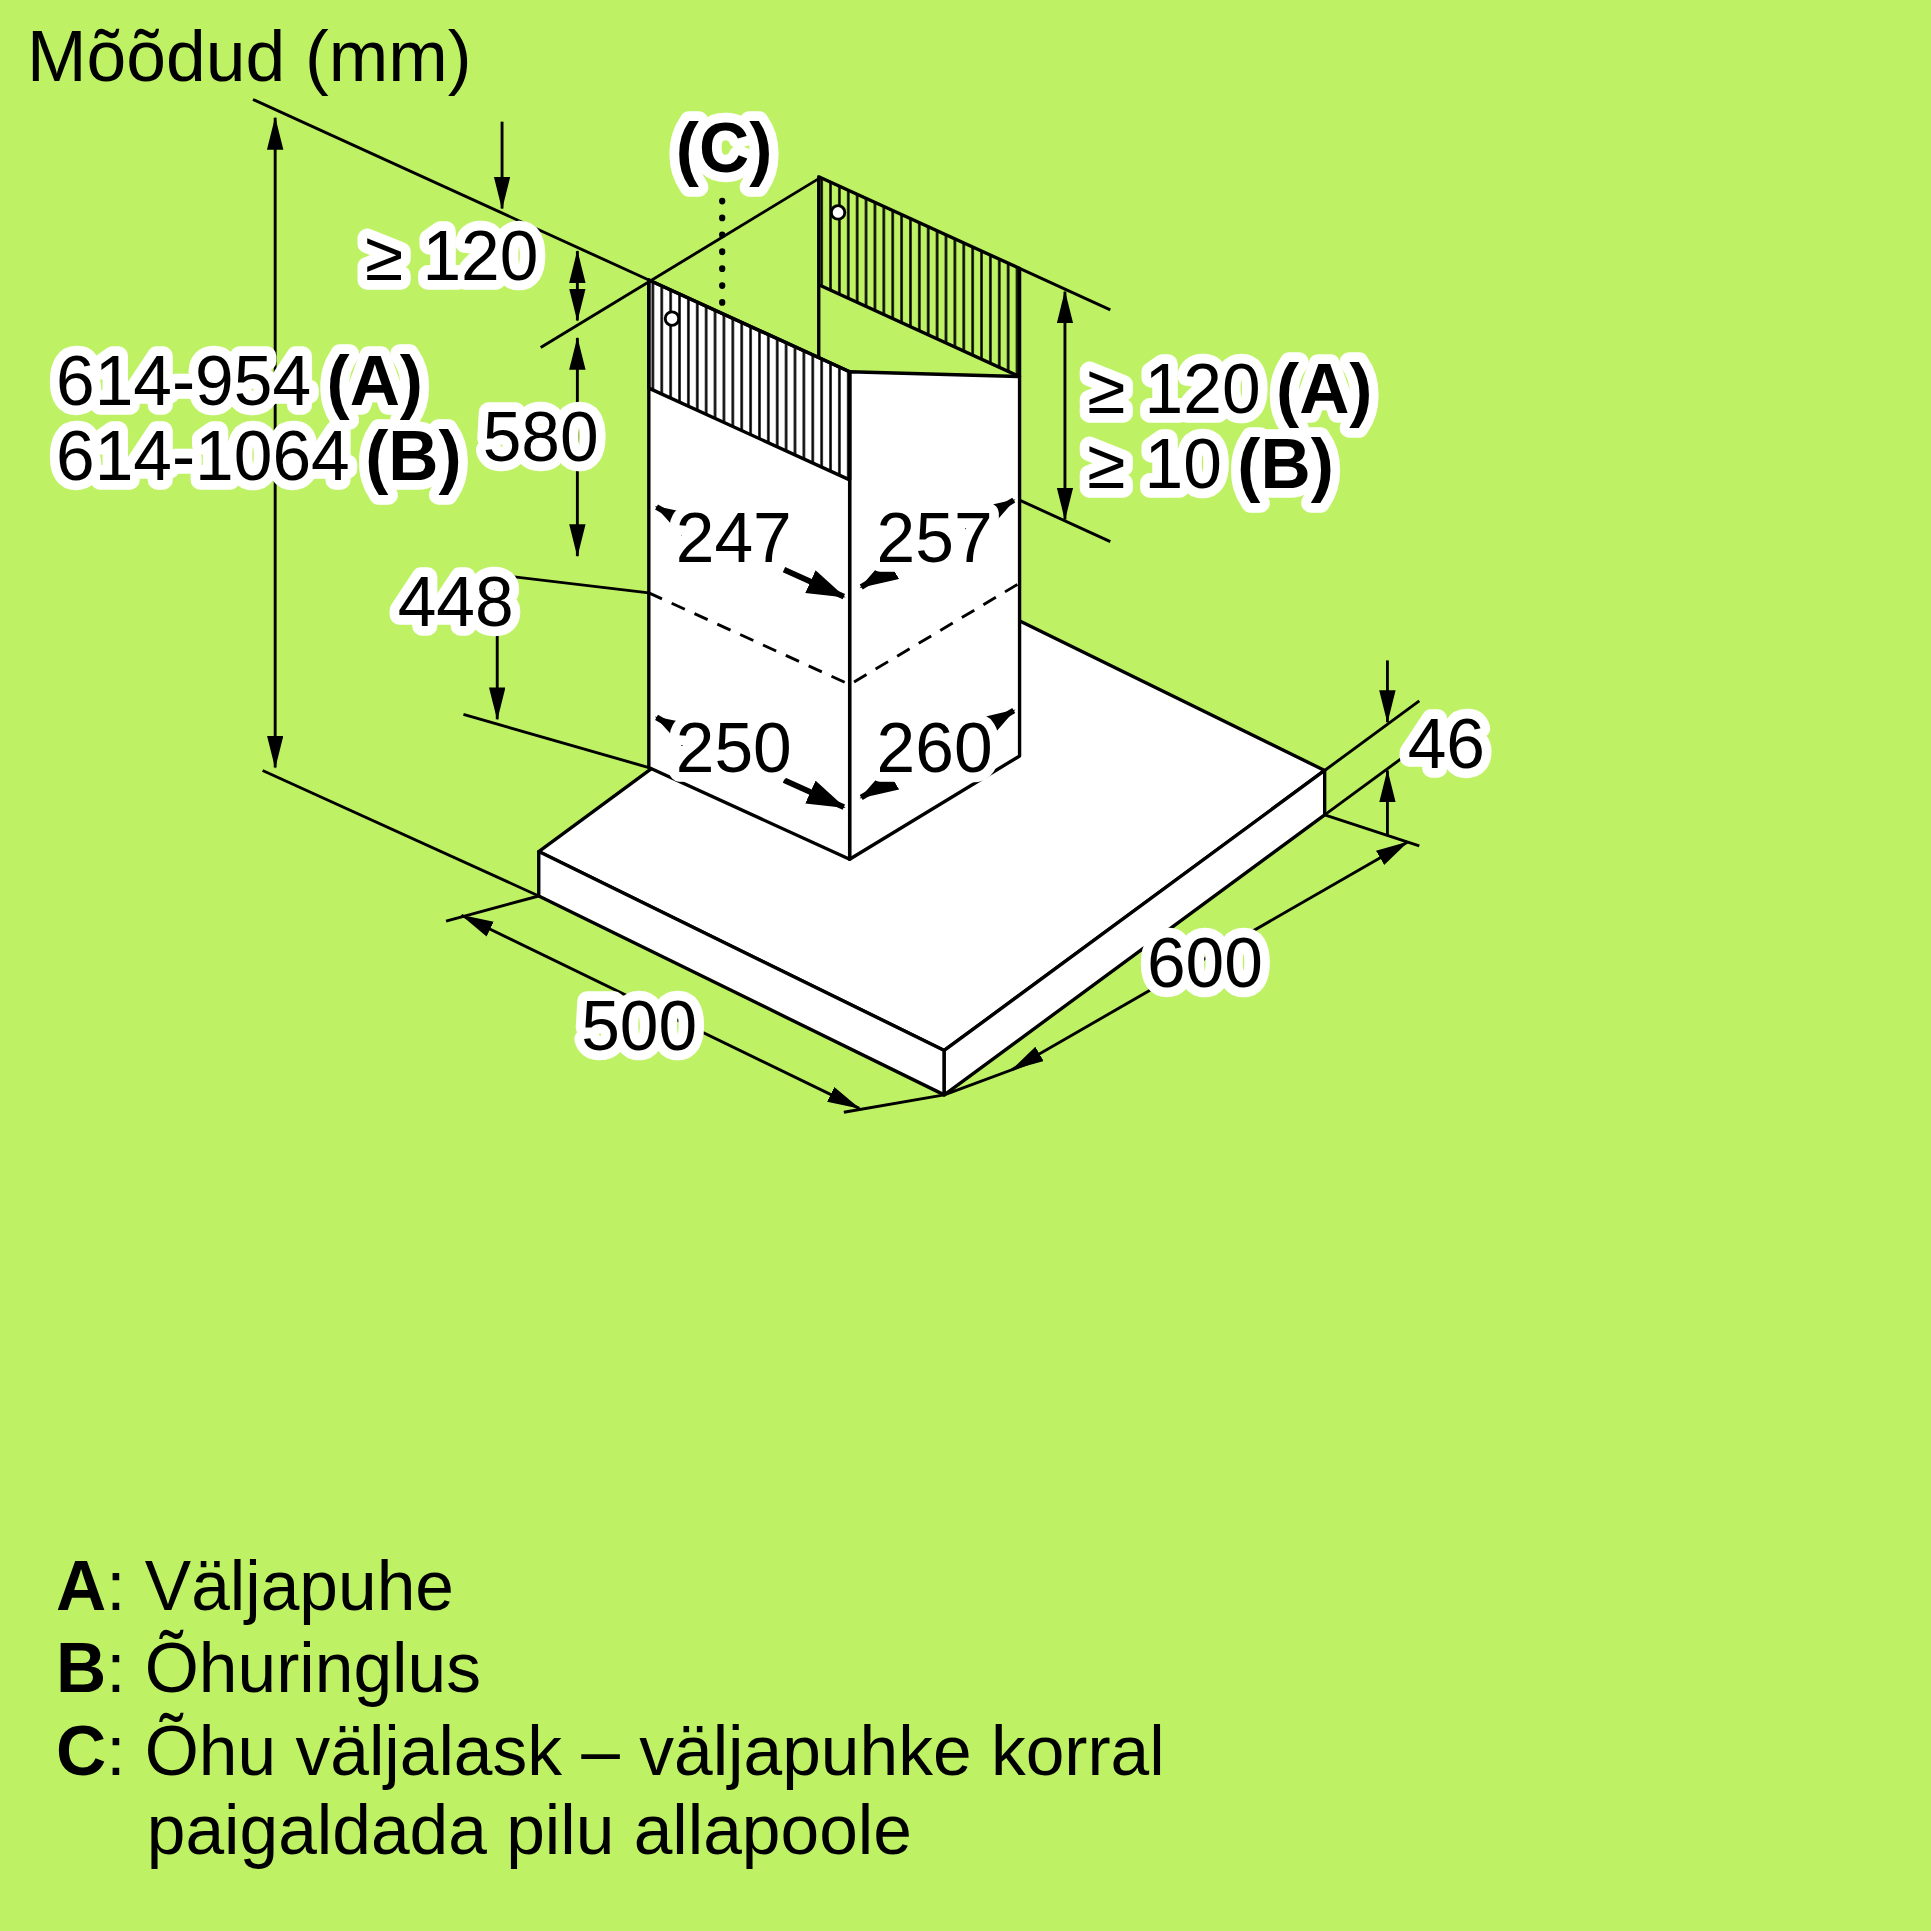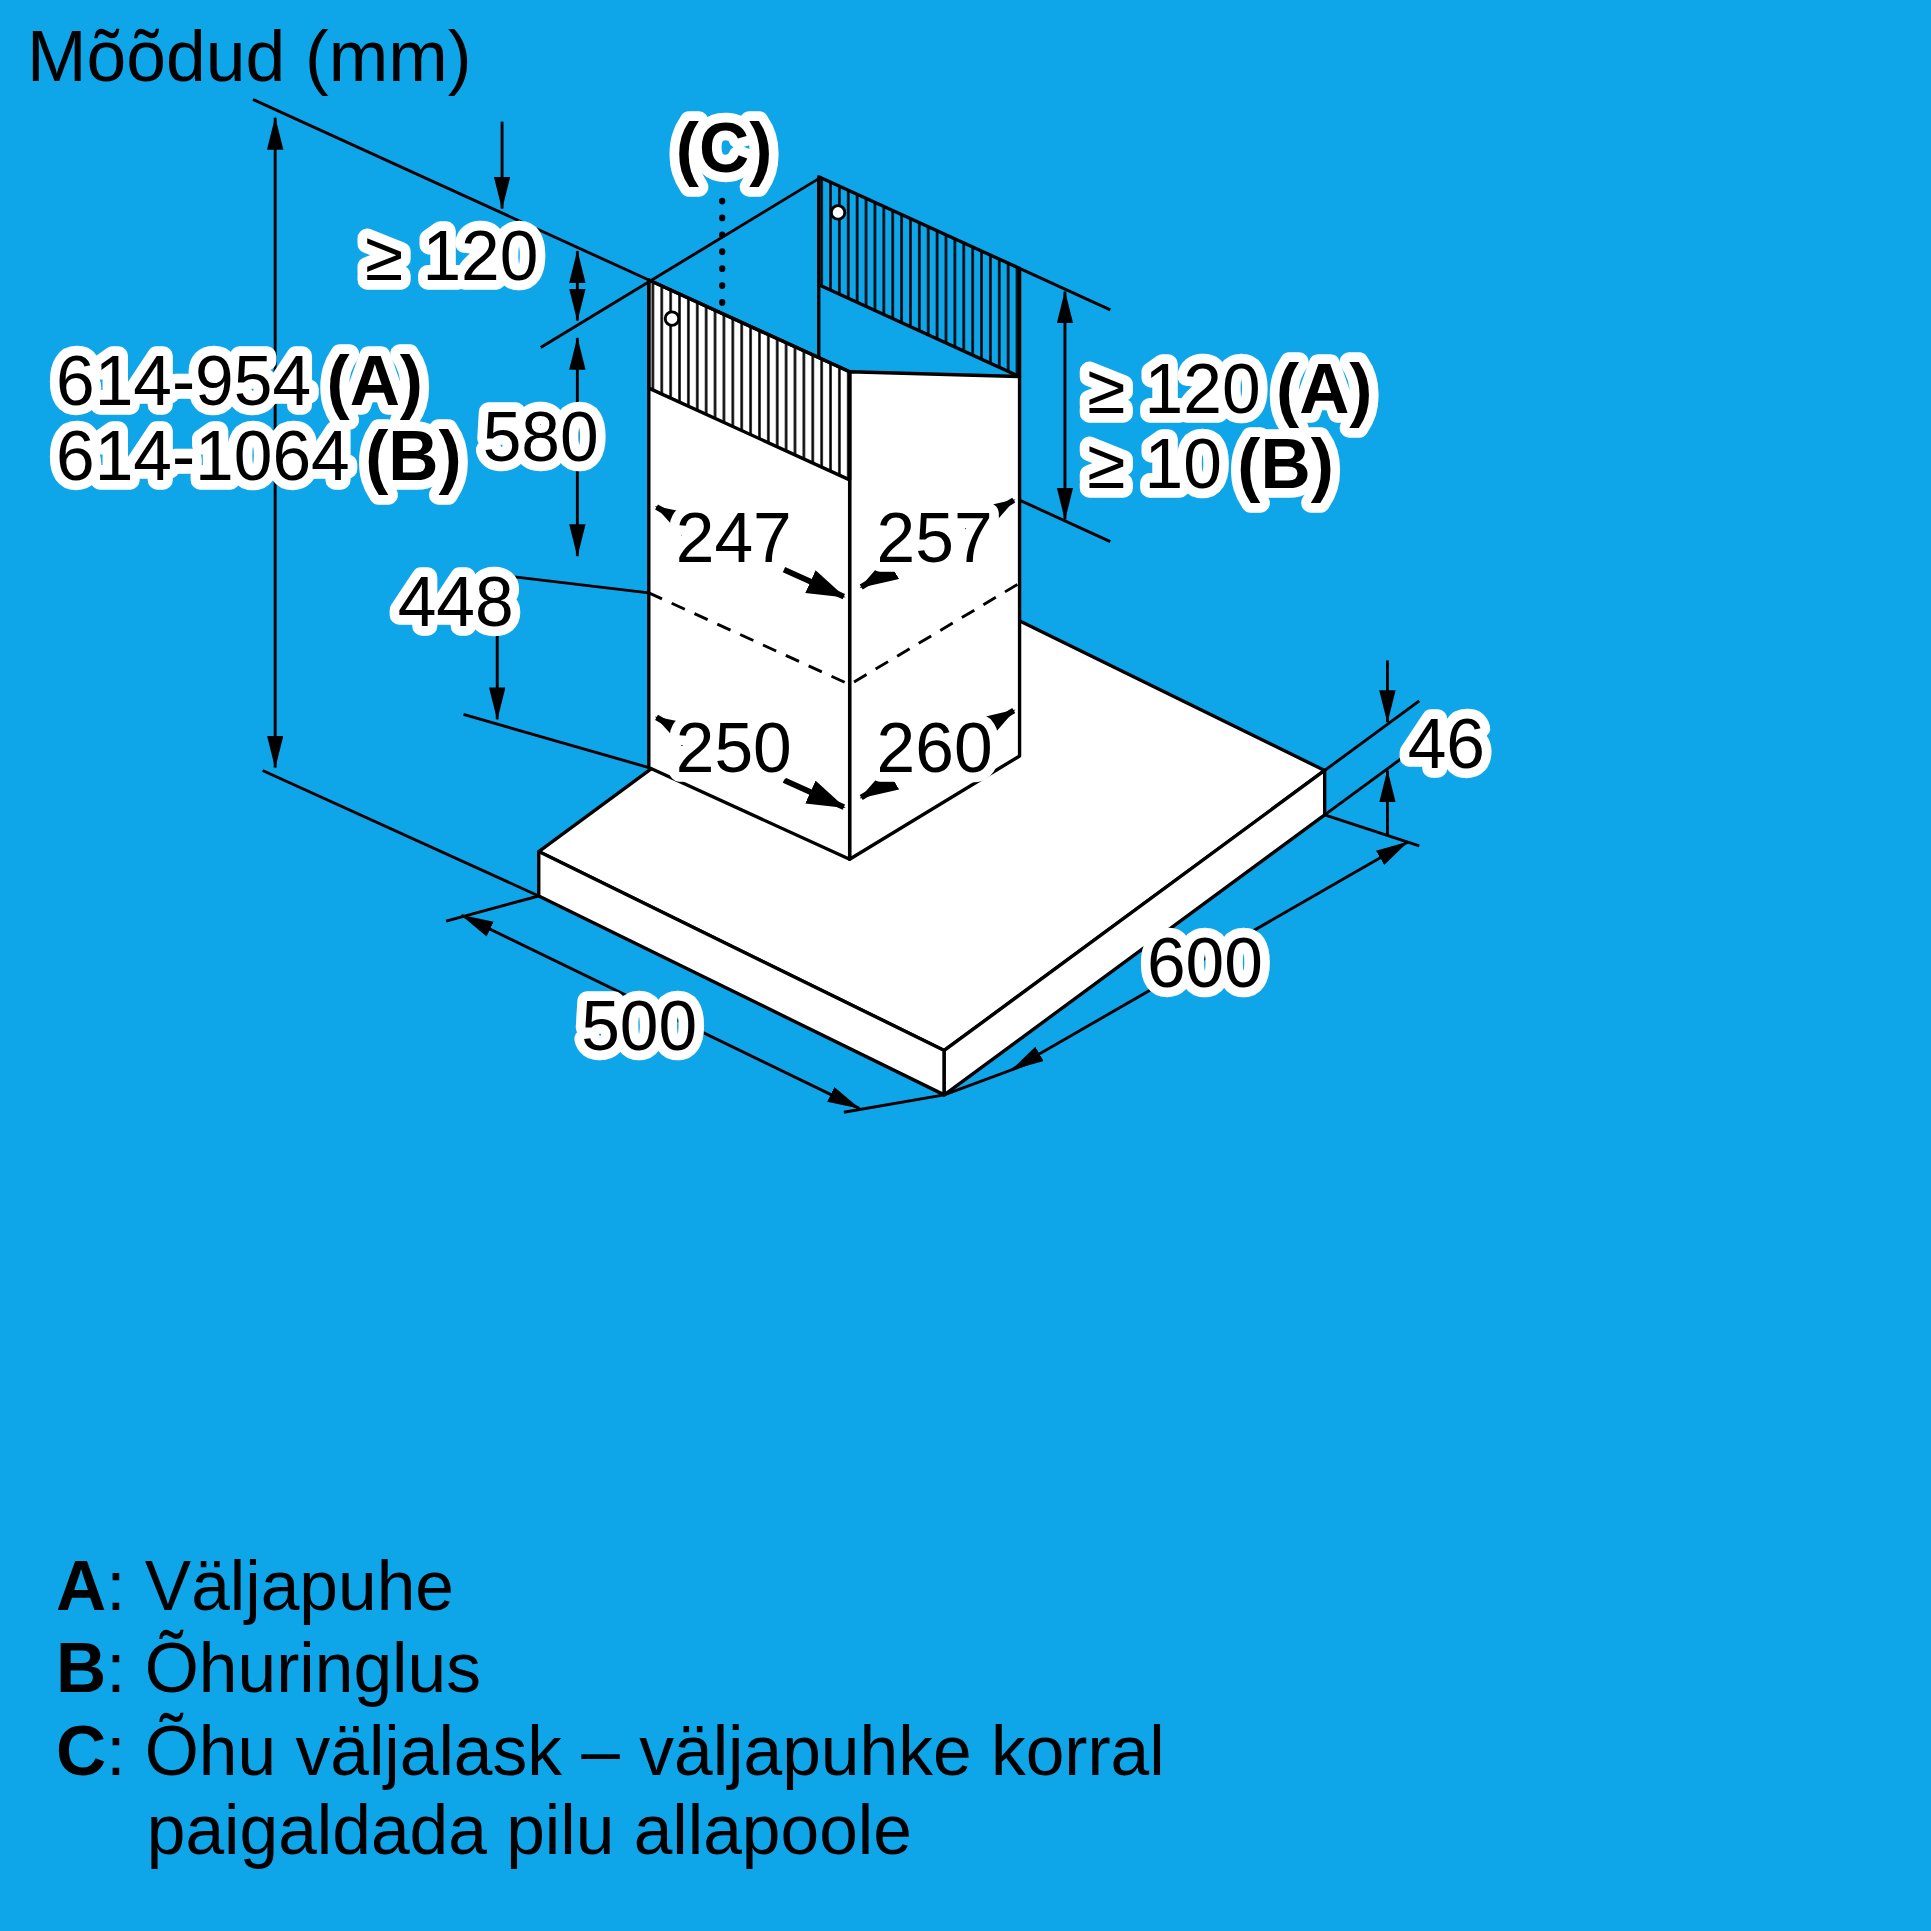--- a/index.html
+++ b/index.html
@@ -1,16 +1,16 @@
 <!DOCTYPE html>
 <html><head>
 <meta charset="utf-8">
 <style>
   html,body{margin:0;padding:0;background:#fff;}
-  .stage{position:relative;width:1931px;height:1931px;background:#0ea5e9;overflow:hidden;}
+  .stage{position:relative;width:1931px;height:1931px;background:#bef264;overflow:hidden;}
   svg{position:absolute;left:0;top:0;}
   text{font-family:"Liberation Sans",sans-serif;fill:#000;}
   .dim{font-size:72px;font-weight:400;}
   .ttl{font-size:74px;font-weight:400;}
   .leg{font-size:72px;font-weight:400;}
   .b{font-weight:bold;}
   .halo{paint-order:stroke;stroke:#ffffff;stroke-width:20px;stroke-linejoin:round;}
   .mid{text-anchor:middle;}
 </style>
 </head>

